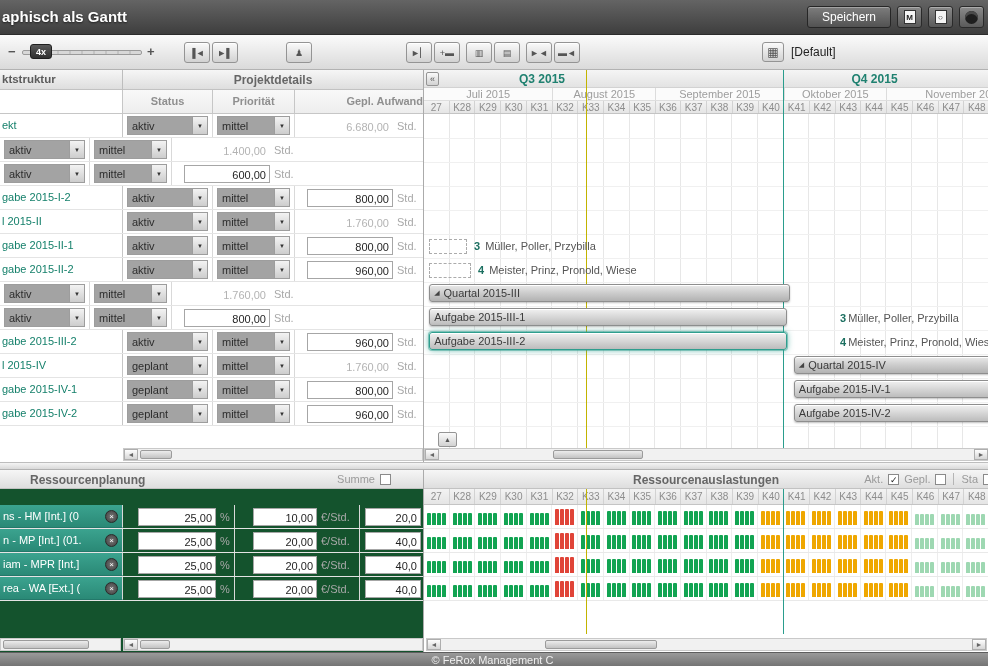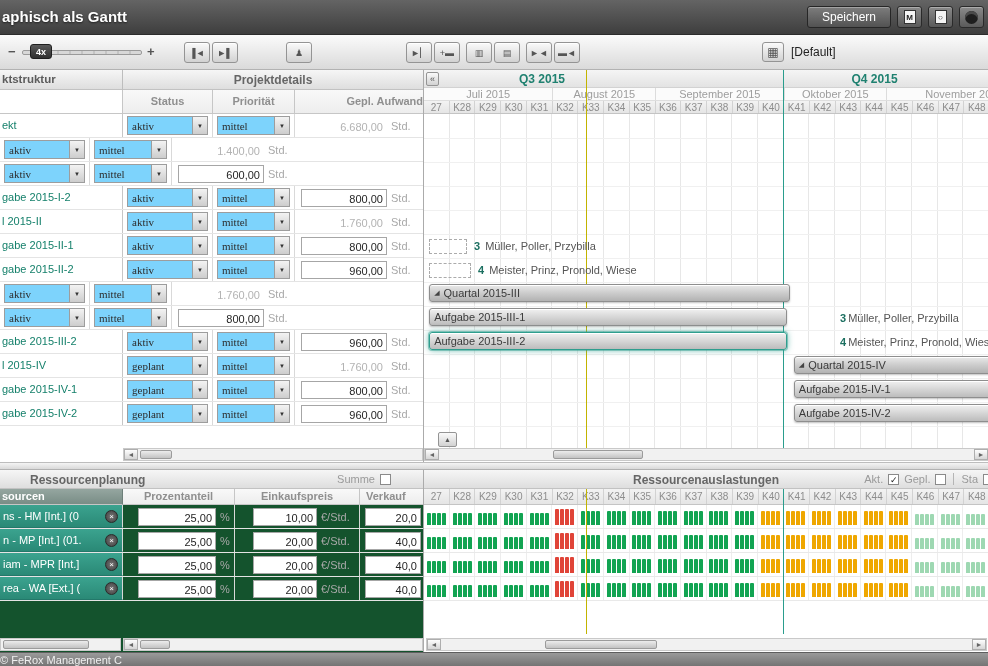--- a/index.html
+++ b/index.html
@@ -59,22 +59,22 @@
   .ch{height:24px;background:linear-gradient(#f9f9f9,#ededed);border-right:1px solid #c6c6c6;border-bottom:1px solid #c6c6c6;
     color:#8f8f8f;font-weight:bold;font-size:11px;text-align:center;padding-top:5px;}
   .ch.name{width:123px;background:#fff;border-bottom:1px solid #c6c6c6;}
   .ch.st{width:90px;} .ch.pr{width:82px;} .ch.ef{width:128px;border-right:none;text-align:right;}
   .prows{position:absolute;left:0;top:44px;width:423px;}
   .prow{display:flex;height:24px;border-bottom:1px solid #e4e4e4;}
   .prow .c{height:23px;border-right:1px solid #d9d9d9;}
   .prow .c.name{width:123px;color:#15806b;padding:5px 0 0 2px;white-space:nowrap;overflow:hidden;border-right:1px solid #c6c6c6;}
   .prow .c.st{width:90px;padding:2px 4px;}
   .prow .c.pr{width:82px;padding:2px 4px;}
-  .prow .c.ef{width:128px;border-right:none;display:flex;align-items:center;justify-content:center;padding-right:4px;}
-  .sel{height:19px;background:#7dd3fc;border:1px solid #9d9d9d;display:flex;cursor:pointer;font-family:Liberation Serif, serif;}
+  .prow .c.ef{width:128px;border-right:none;display:flex;align-items:center;justify-content:flex-end;padding-right:4px;}
+  .sel{height:19px;background:#a3a3a3;border:1px solid #9d9d9d;display:flex;cursor:pointer;}
   .seltxt{flex:1;padding:3px 0 0 4px;font-size:11px;color:#2c2c2c;white-space:nowrap;overflow:hidden;}
   .chev{width:15px;background:linear-gradient(#f3f3f3,#cdcdcd);border-left:1px solid #9d9d9d;
     font-size:6px;color:#333;display:flex;align-items:center;justify-content:center;}
   .efield{width:86px;height:18px;background:#fff;border:1px solid #a6a6a6;text-align:right;
     padding:3px 3px 0 0;color:#1f1f1f;font-size:11px;}
   .efield.ro{background:transparent;border-color:transparent;color:#b3b3b3;}
   .eunit{width:26px;text-align:left;padding-left:4px;color:#a8a8a8;font-size:11px;}
 
   
   .gantt{position:absolute;left:423px;top:70px;width:565px;height:392px;border-left:1px solid #ababab;
@@ -166,21 +166,21 @@
   .urows{position:absolute;left:0;top:35px;width:565px;}
   .urow{display:flex;height:24px;border-bottom:1px solid #e9e9e9;}
   .ucell{flex:1;border-right:1px solid #ededed;display:flex;align-items:flex-end;justify-content:center;
     gap:1px;padding-bottom:3px;}
   .ubar{display:inline-block;width:4px;border-radius:1px 1px 0 0;}
   .uline{position:absolute;top:19px;height:145px;width:1px;z-index:3;pointer-events:none;}
 
   
   .statusbar{position:absolute;left:0;top:652px;width:100%;height:14px;
     background:linear-gradient(#9a9a9a,#747474);border-top:1px solid #5e5e5e;
-    display:flex;align-items:center;justify-content:flex-start;padding-right:3px;color:#efefef;font-size:11px;}
+    display:flex;align-items:center;justify-content:center;padding-right:3px;color:#efefef;font-size:11px;}
 </style>
 </head>
 <body>
 
 <div class="app">
 
   <div class="titlebar">
     <span class="title">aphisch als Gantt</span>
     <div class="tb-right">
       <button class="btn-dark">Speichern</button>
@@ -642,26 +642,20 @@
 
   <div class="hsplit"></div>
 
   <div class="res-panel">
     <div class="phead2">
       <span class="rp-title">Ressourcenplanung</span>
       <span class="summe">
         <span>Summe</span>
         <span class="cb"></span>
       </span>
-    </div>
-    <div class="rcolhead">
-      <div class="rch rname">sourcen</div>
-      <div class="rch rpct">Prozentanteil</div>
-      <div class="rch rbuy">Einkaufspreis</div>
-      <div class="rch rsale">Verkauf</div>
     </div>
     <div class="rrows">
         <div class="rrow">
           <div class="rc rname-cell">
             <span class="rname-txt">ns - HM [Int.] (0</span>
             <span class="rdel">×</span>
           </div>
           <div class="rc rpct">
             <div class="rfield" style="width: 78px;">25,00</div>
             <span class="runit" style="width: 18px;">%</span>

